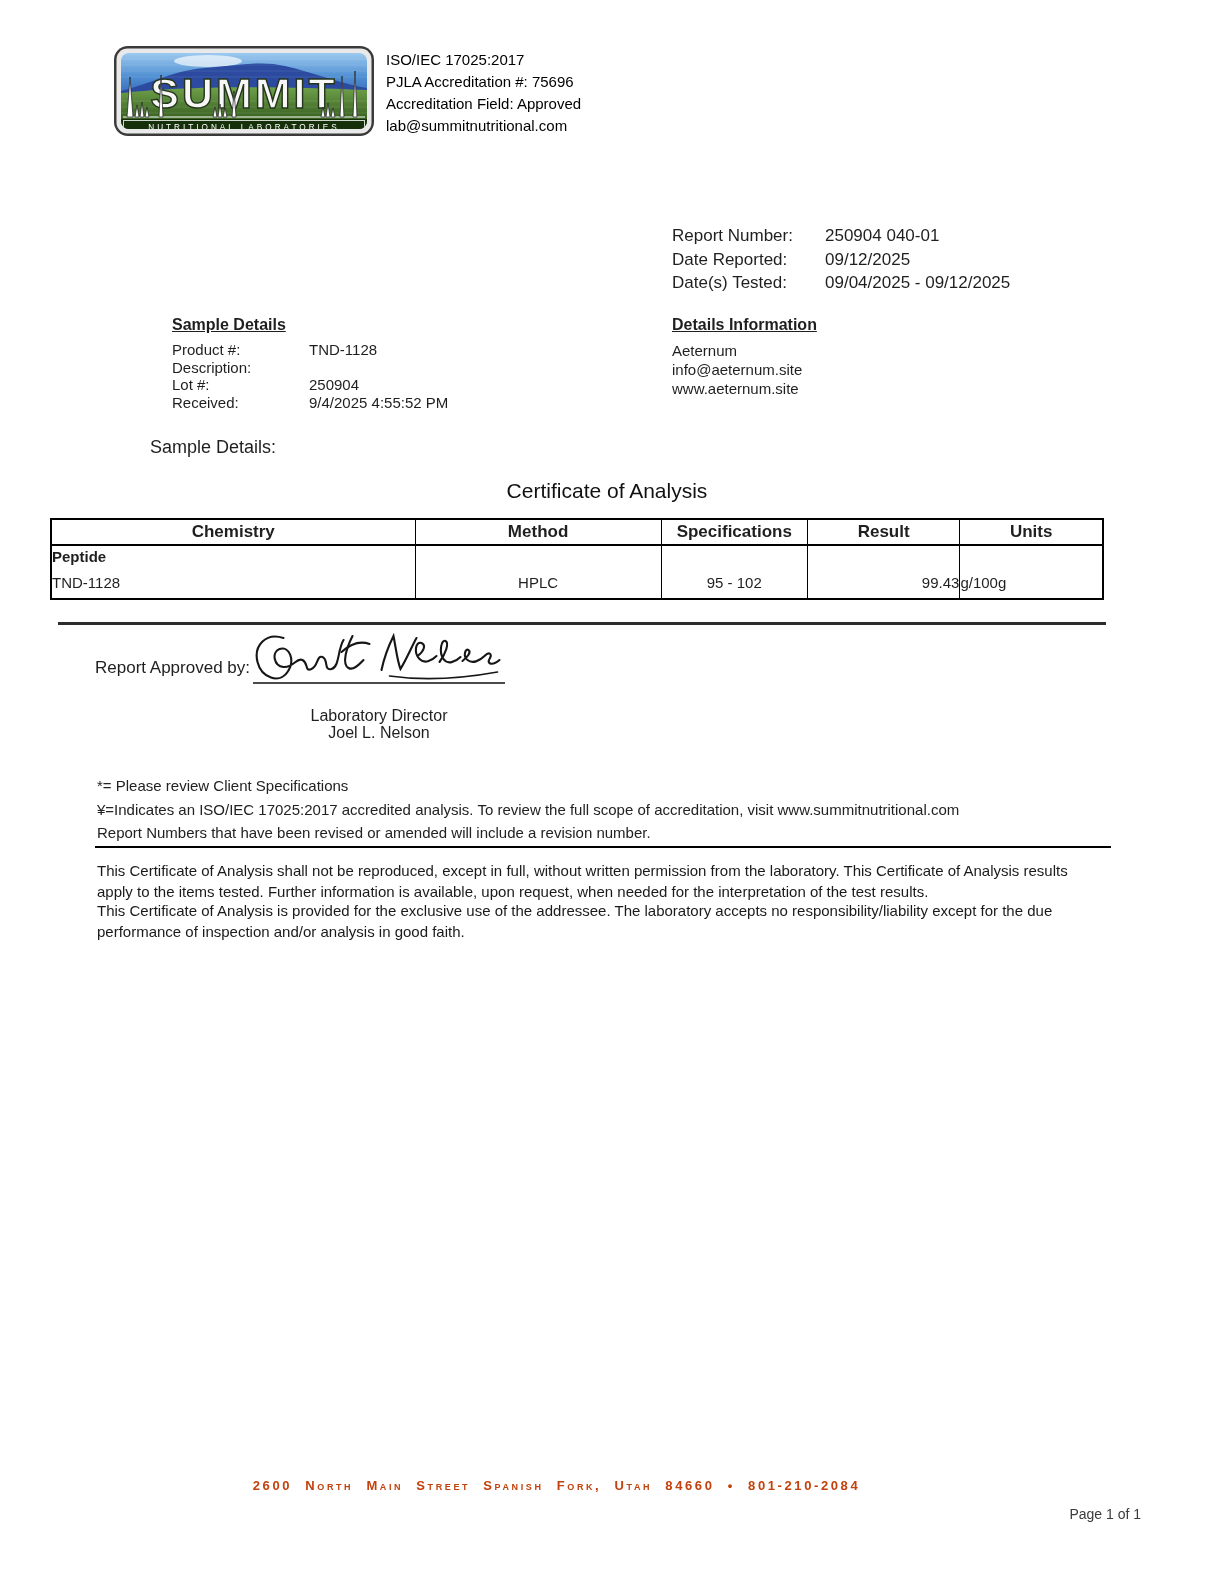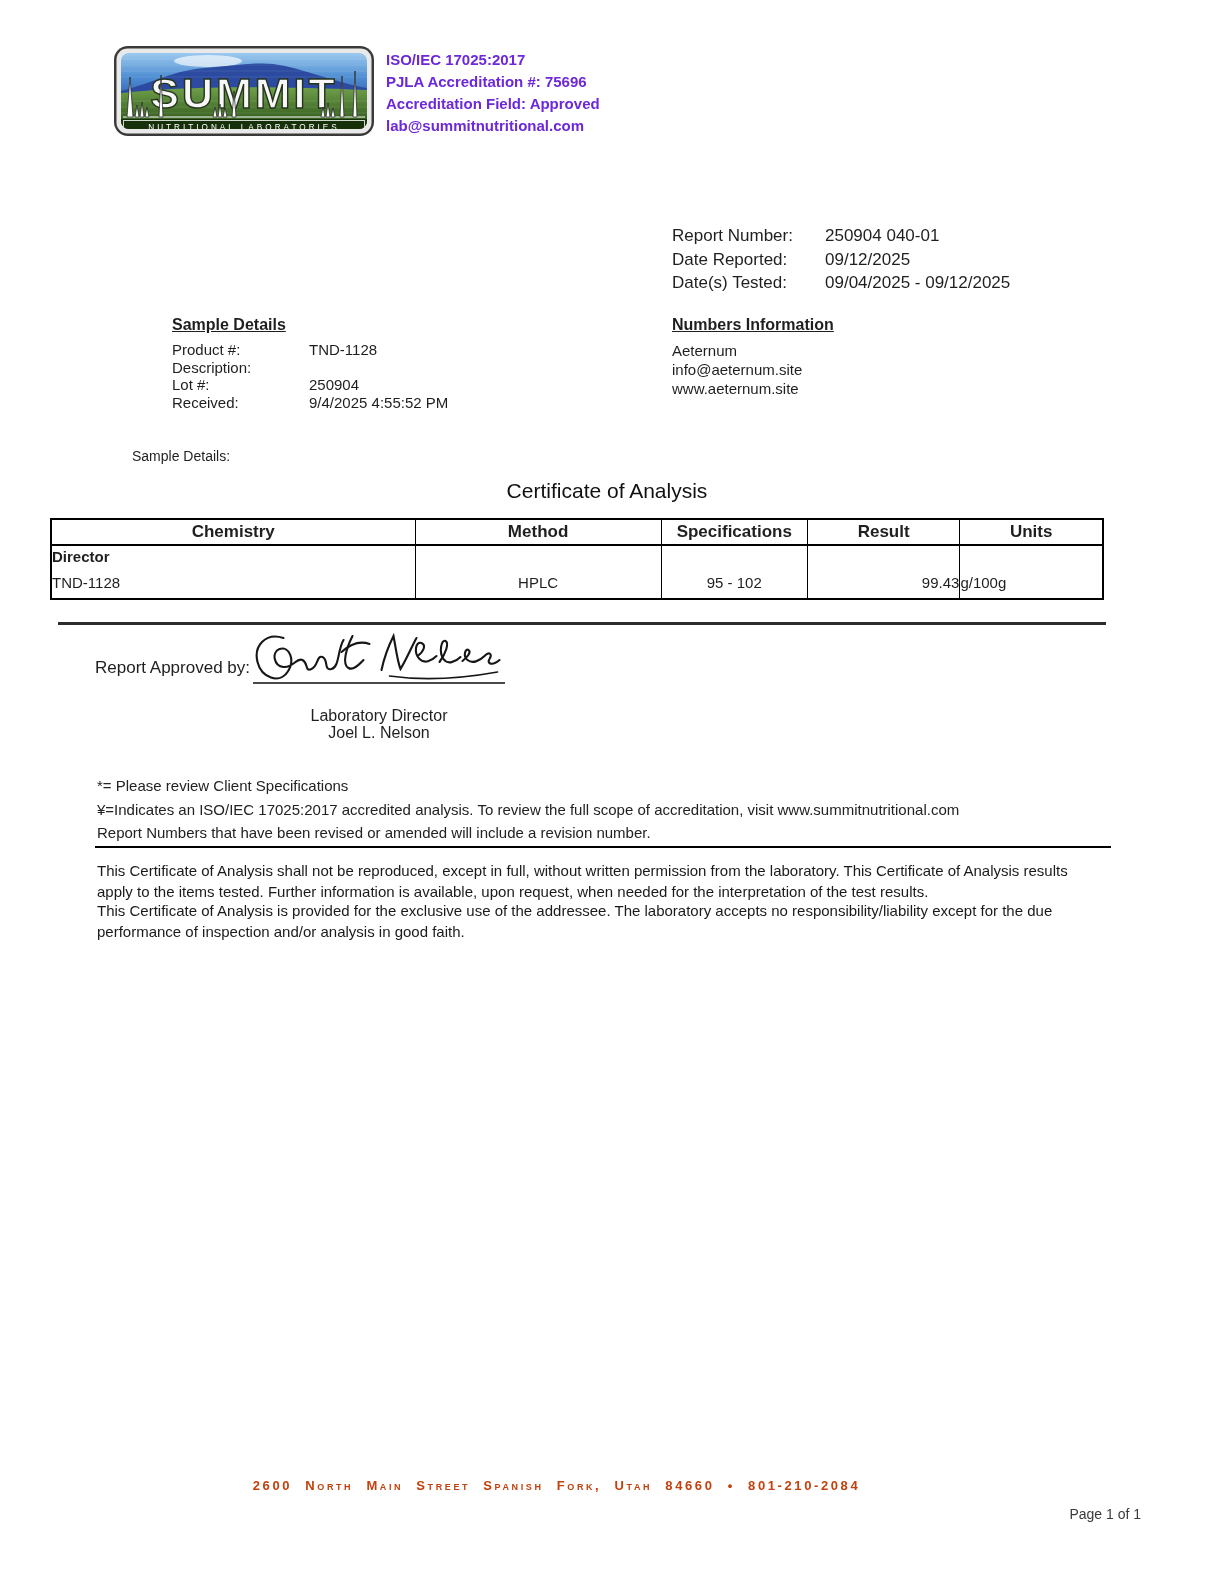--- a/index.html
+++ b/index.html
@@ -5,35 +5,35 @@
   html,body { margin:0; padding:0; background:#ffffff; }
   .page {
     position:relative; width:1214px; height:1571px; background:#ffffff;
     font-family:"Liberation Sans", sans-serif; color:#1f1f1f; overflow:hidden;
   }
 
   
   .logo-wrap { position:absolute; left:113px; top:45px; width:262px; height:92px; }
 
   
-  .accred { position:absolute; left:386px; top:49px; font-size:15px; line-height:22px; color:#6d28d9;font-weight:bold; }
+  .accred { position:absolute; left:386px; top:49px; font-size:15px; line-height:22px; color:#000000; }
 
   
   .report-info { position:absolute; left:672px; top:224px; font-size:17px; }
   .ri-row { display:flex; line-height:23.5px; }
   .ri-label { width:153px; }
 
   
   .block-heading { font-size:16px; font-weight:bold; text-decoration:underline; margin-bottom:7px; }
   .sample-details { position:absolute; left:144px; top:316px; font-size:15px;margin-left:28px; }
   .sd-row { display:flex; line-height:17.5px; }
   .sd-label { width:137px; }
   .customer-info { position:absolute; left:672px; top:316px; font-size:15px; }
   .ci-line { line-height:19px; }
-  .sample-details-2 { position:absolute; left:132px; top:437px; font-size:14px;margin-top:11px; }
+  .sample-details-2 { position:absolute; left:150px; top:437px; font-size:18px; }
 
   
   .coa-title { position:absolute; left:0; top:479px; width:1214px; text-align:center; font-size:21px; color:#111; }
 
   
   .coa-table { position:absolute; left:50px; top:518px; width:1054px; border-collapse:collapse; table-layout:fixed; }
   .coa-table th, .coa-table td { padding:0; }
   .coa-table { border:2px solid #000; }
   .coa-table th {
     border:1px solid #000; border-bottom:2px solid #000;
@@ -175,21 +175,21 @@
       <span class="sd-label">Lot #:</span>
       <span>250904</span>
     </div>
     <div class="sd-row">
       <span class="sd-label">Received:</span>
       <span>9/4/2025 4:55:52 PM</span>
     </div>
   </div>
 
   <div class="customer-info">
-    <div class="block-heading">Numbers Information</div>
+    <div class="block-heading">Details Information</div>
     <div class="ci-line">Aeternum</div>
     <div class="ci-line">info@aeternum.site</div>
     <div class="ci-line">www.aeternum.site</div>
   </div>
 
   <div class="sample-details-2">Sample Details:</div>
 
   <div class="coa-title">Certificate of Analysis</div>
 
   <table class="coa-table">
@@ -204,21 +204,21 @@
       <tr>
         <th>Chemistry</th>
         <th>Method</th>
         <th>Specifications</th>
         <th>Result</th>
         <th>Units</th>
       </tr>
     </thead>
     <tbody>
       <tr class="group-row">
-        <td class="cell-group">Director</td>
+        <td class="cell-group">Peptide</td>
         <td></td>
           <td></td>
           <td></td>
           <td></td>
       </tr>
       <tr class="data-row">
         <td class="cell-chem">TND-1128</td>
         <td class="cell-center">HPLC</td>
         <td class="cell-center">95 - 102</td>
         <td class="cell-result">99.43</td>

